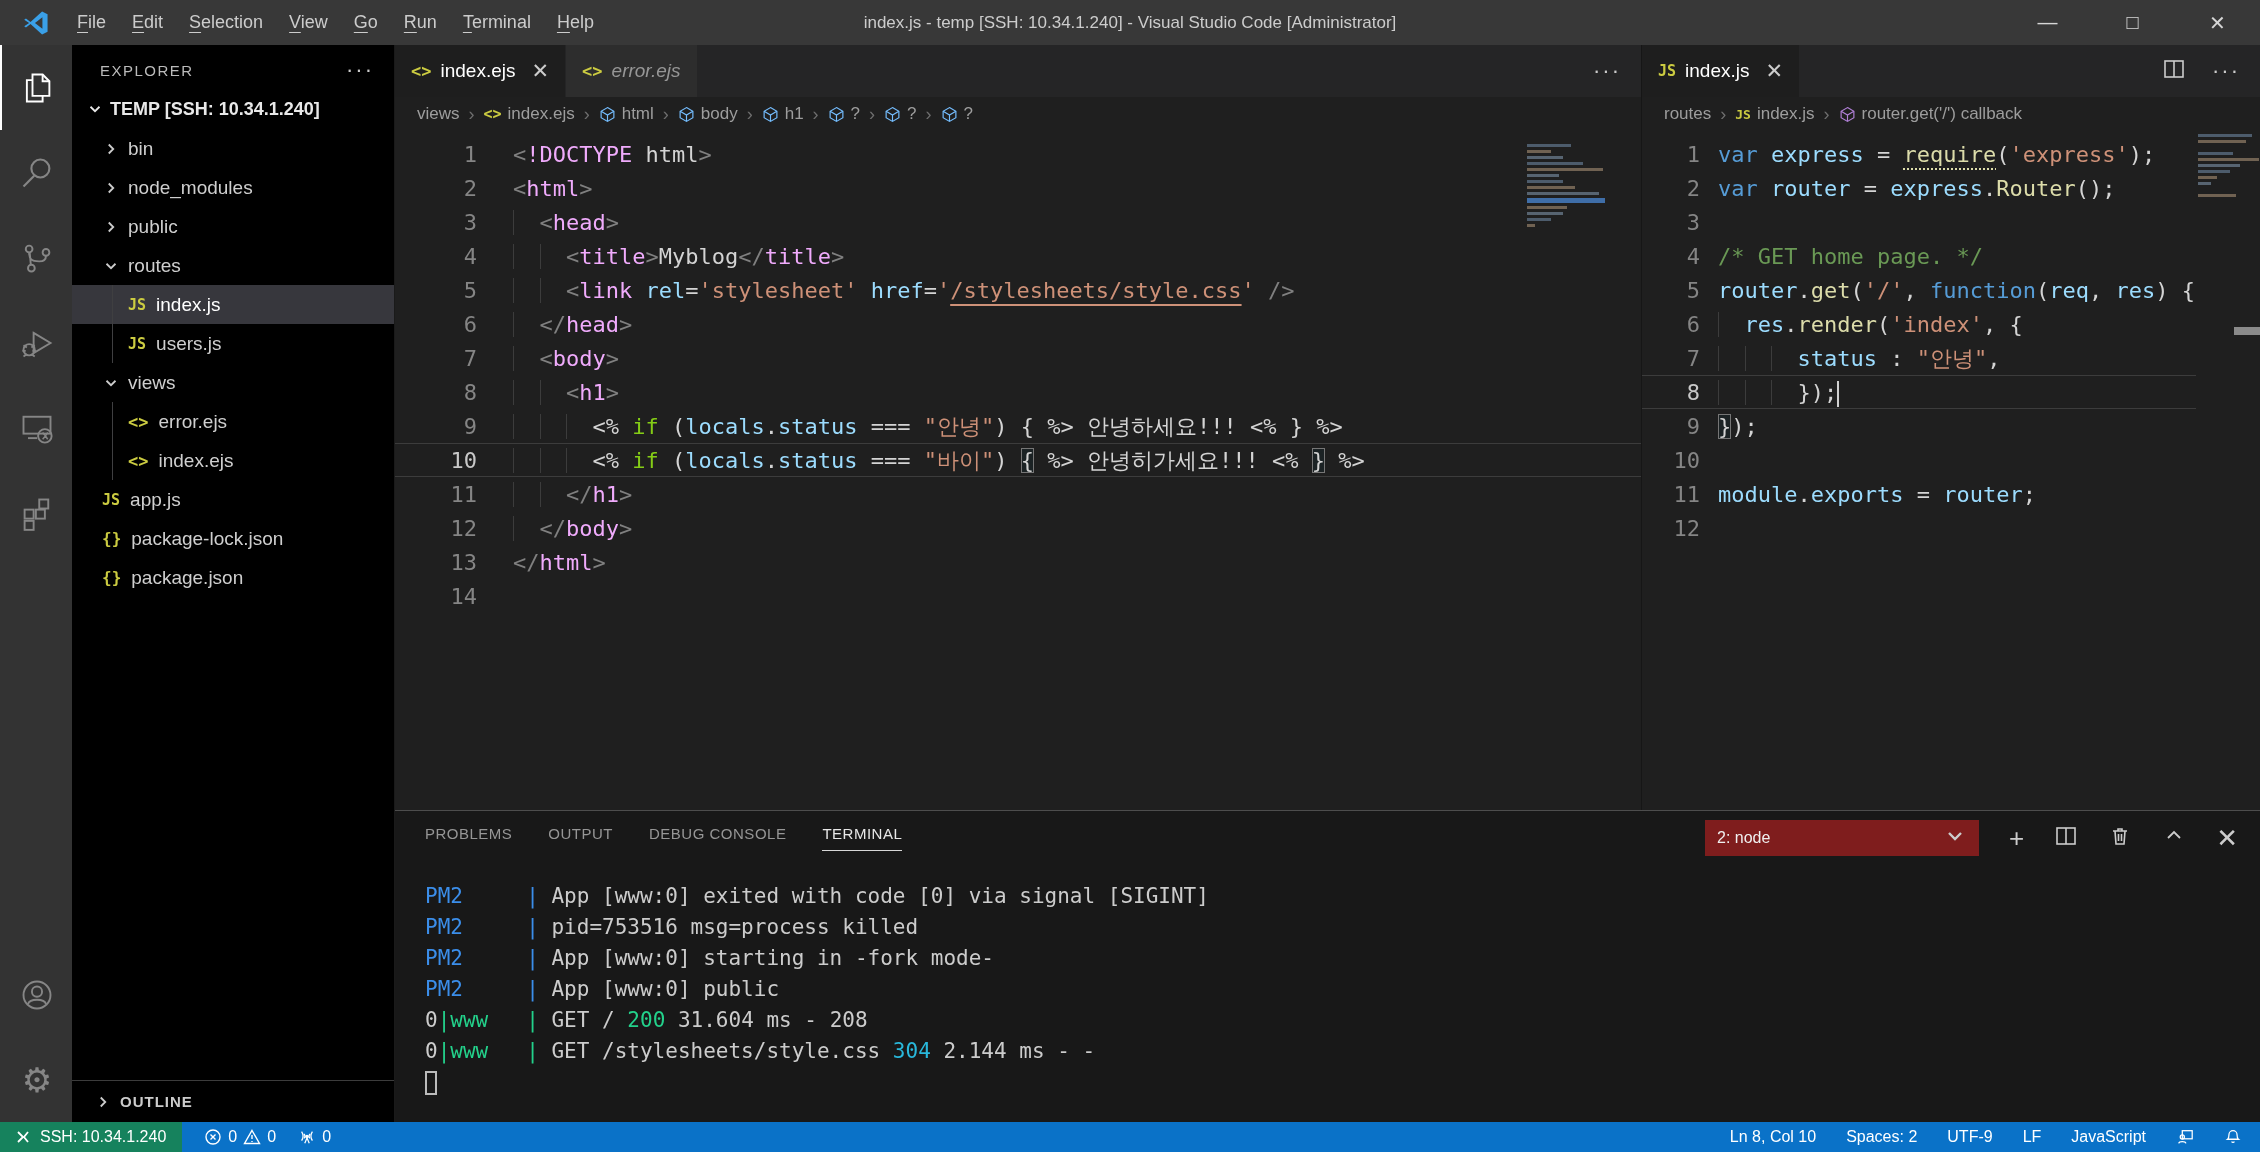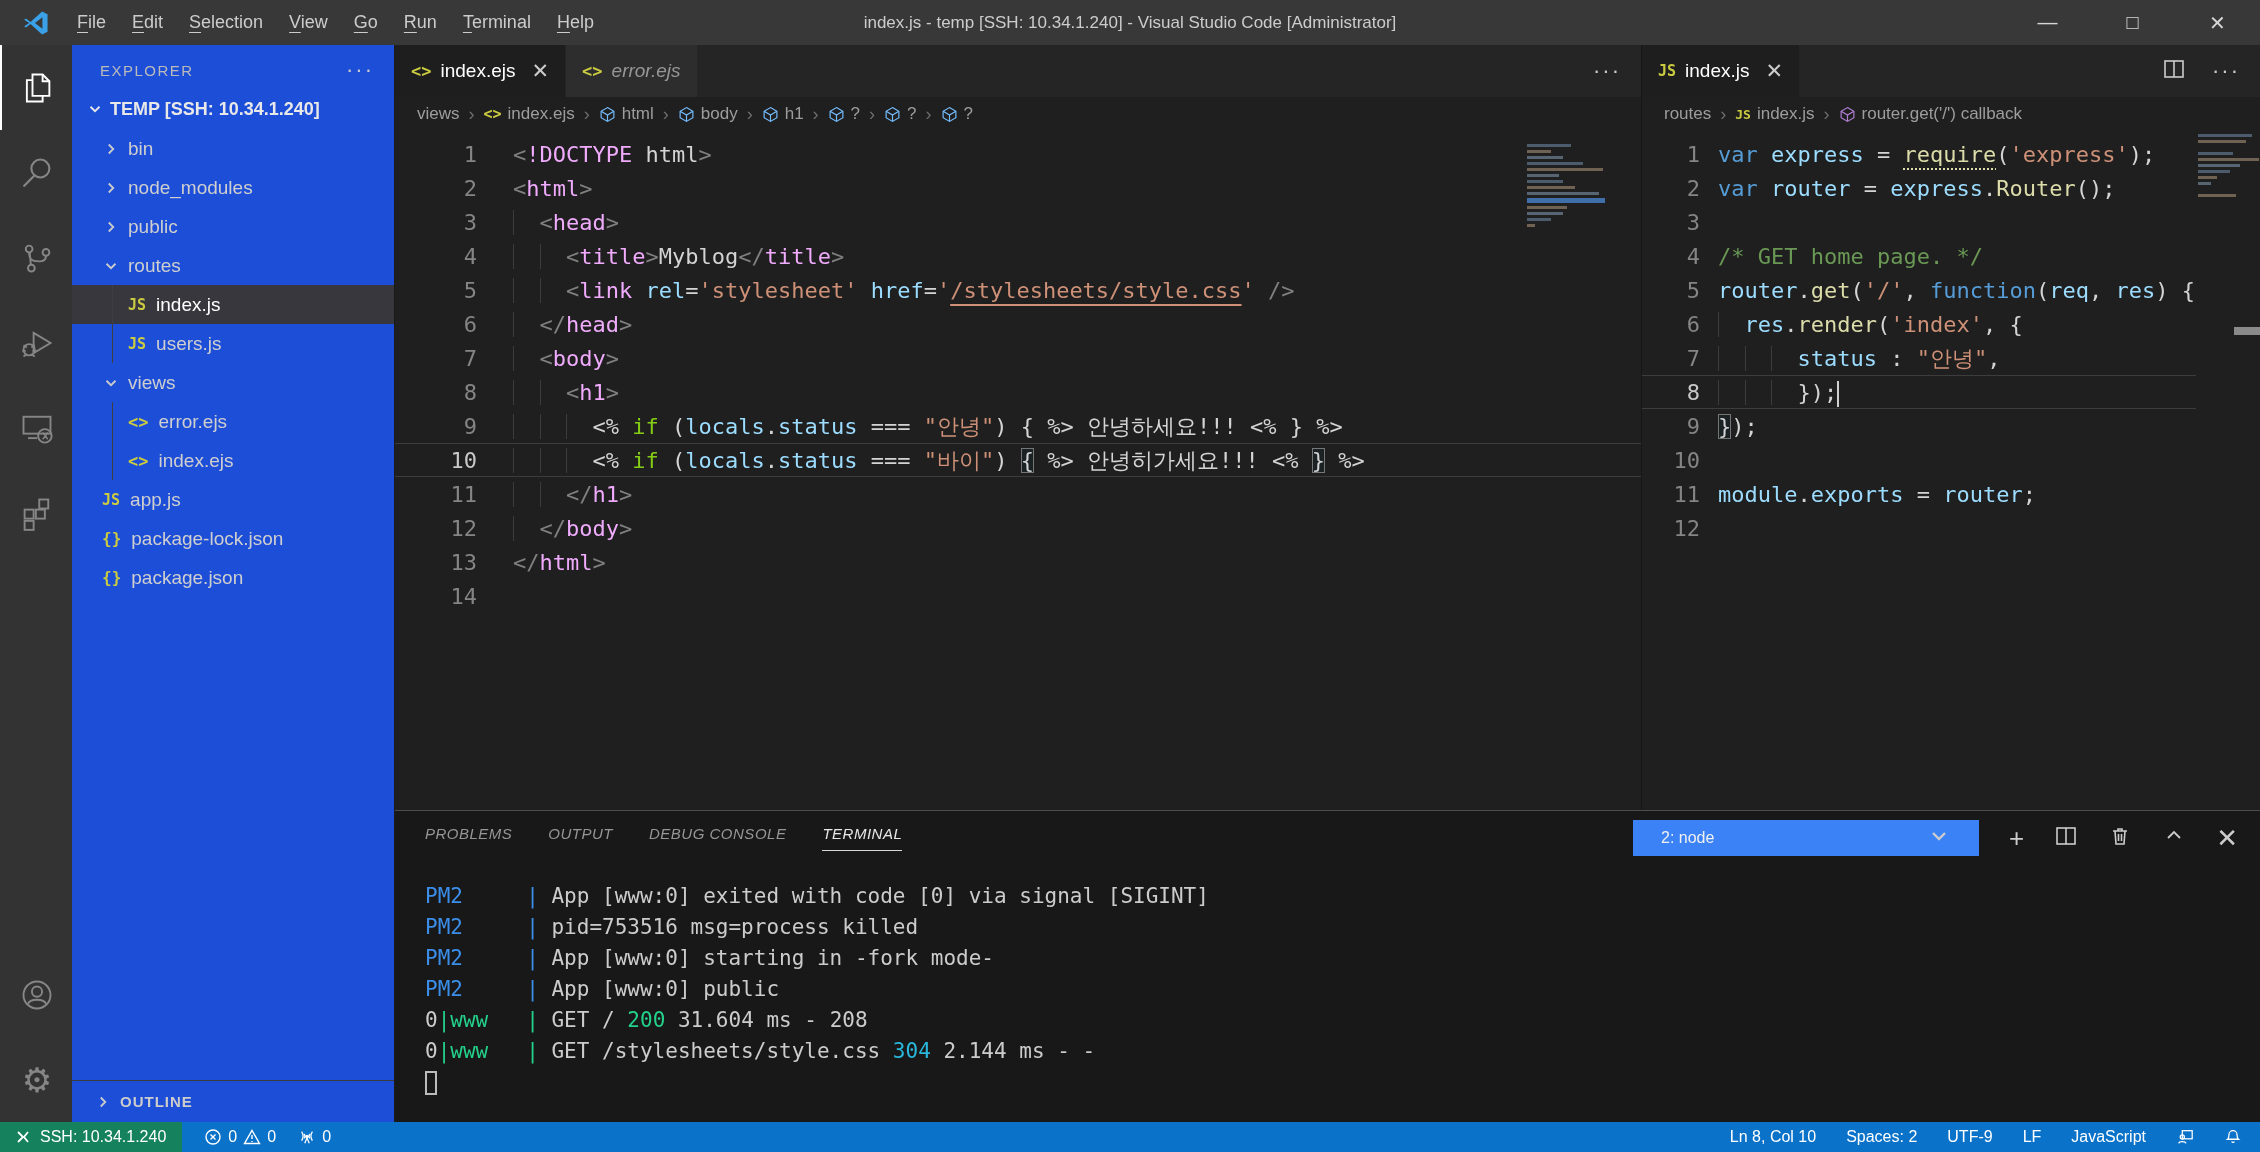--- a/index.html
+++ b/index.html
@@ -19,21 +19,21 @@
   
   .main { display:flex; height:1077px; }
   .activitybar { width:72px; background:#333333; display:flex; flex-direction:column; }
   .ab-item { height:85px; display:flex; align-items:center; justify-content:center; color:#868686; border-left:2px solid transparent; }
   .ab-item.active { color:#ffffff; border-left-color:#ffffff; }
   .ab-item svg { width:36px; height:36px; }
   .ab-spacer { flex:1; }
   .ab-gear { font-size:34px; line-height:1; font-family:"DejaVu Sans",sans-serif; }
 
   
-  .sidebar { width:323px; background:#1d4ed8; color:#cccccc; display:flex; flex-direction:column; border-right:1px solid #1a1a1a; }
+  .sidebar { width:323px; background:#000000; color:#cccccc; display:flex; flex-direction:column; border-right:1px solid #1a1a1a; }
   .sb-header { height:44px; display:flex; align-items:center; padding:6px 20px 0 28px; font-size:15px; letter-spacing:1.5px; color:#bbbbbb; }
   .sb-dots { margin-left:auto; font-size:22px; letter-spacing:2px; color:#cccccc; }
   .section-row { height:40px; display:flex; align-items:center; padding-left:14px; font-weight:bold; font-size:18px; color:#e8e8e8; }
   .section-row .chev { margin-right:6px; }
   .chev svg { width:18px; height:18px; display:block; }
   .chev.expanded svg { transform:rotate(90deg); }
   .tree { flex:0 0 auto; }
   .tree-row { height:39px; display:flex; align-items:center; font-size:19px; color:#cfcfcf; position:relative; cursor:default; }
   .tree-row.selected { background:#37373d; color:#ffffff; }
   .tree-row .chev { margin-right:8px; color:#cccccc; }
@@ -94,25 +94,25 @@
   .egroup.left .minimap { top:10px; right:36px; width:80px; height:120px; }
   .egroup.right .minimap { top:0; right:0; bottom:0; width:64px; }
   .mm-bar { height:3px; margin:3px 2px 0 2px; opacity:.75; }
   .mm-bright { height:5px; opacity:1; }
   .mm-slider { position:absolute; z-index:4; right:0; top:196px; width:26px; height:8px; background:#8a8a8a; }
 
   
   .panel { height:312px; background:#181818; border-top:1px solid #4d4d4d; display:flex; flex-direction:column; }
   .panel-header { height:54px; display:flex; align-items:center; padding:0 22px 0 30px; }
   .ptab { margin-right:36px; font-size:15px; letter-spacing:.5px; color:#969696; }
-  .ptab span { padding-bottom:8px; display:inline-block;font-style:italic; }
+  .ptab span { padding-bottom:8px; display:inline-block; }
   .ptab.active { color:#e7e7e7; }
   .ptab.active span { border-bottom:1px solid #d7d7d7; }
   .panel-actions { margin-left:auto; display:flex; align-items:center; gap:30px; color:#cccccc; }
-  .term-select { width:346px; height:36px; background:#3b82f6; color:#f0f0f0; font-size:16px; display:flex; align-items:center; padding:0 28px; }
+  .term-select { width:274px; height:36px; background:#7f1d1d; color:#f0f0f0; font-size:16px; display:flex; align-items:center; padding:0 12px; }
   .term-select .sel-label { flex:1; }
   .panel-actions svg { width:24px; height:24px; }
   .pa-glyph { font-size:26px; line-height:1; }
   .terminal { flex:1; padding:16px 0 0 30px; font-family:"DejaVu Sans Mono",monospace; font-size:21px; }
   .trow { height:31px; line-height:31px; white-space:pre; }
   .tk-tblue{color:#3b8eea} .tk-tgreen{color:#23d18b} .tk-tcyan{color:#29b8db} .tk-tplain{color:#cccccc}
   .tk-curbox{display:inline-block; width:12px; height:24px; border:2px solid #bbbbbb; vertical-align:middle;}
 
   
   .statusbar { height:30px; background:#0a72c8; color:#ffffff; display:flex; align-items:center; font-size:16px; }

